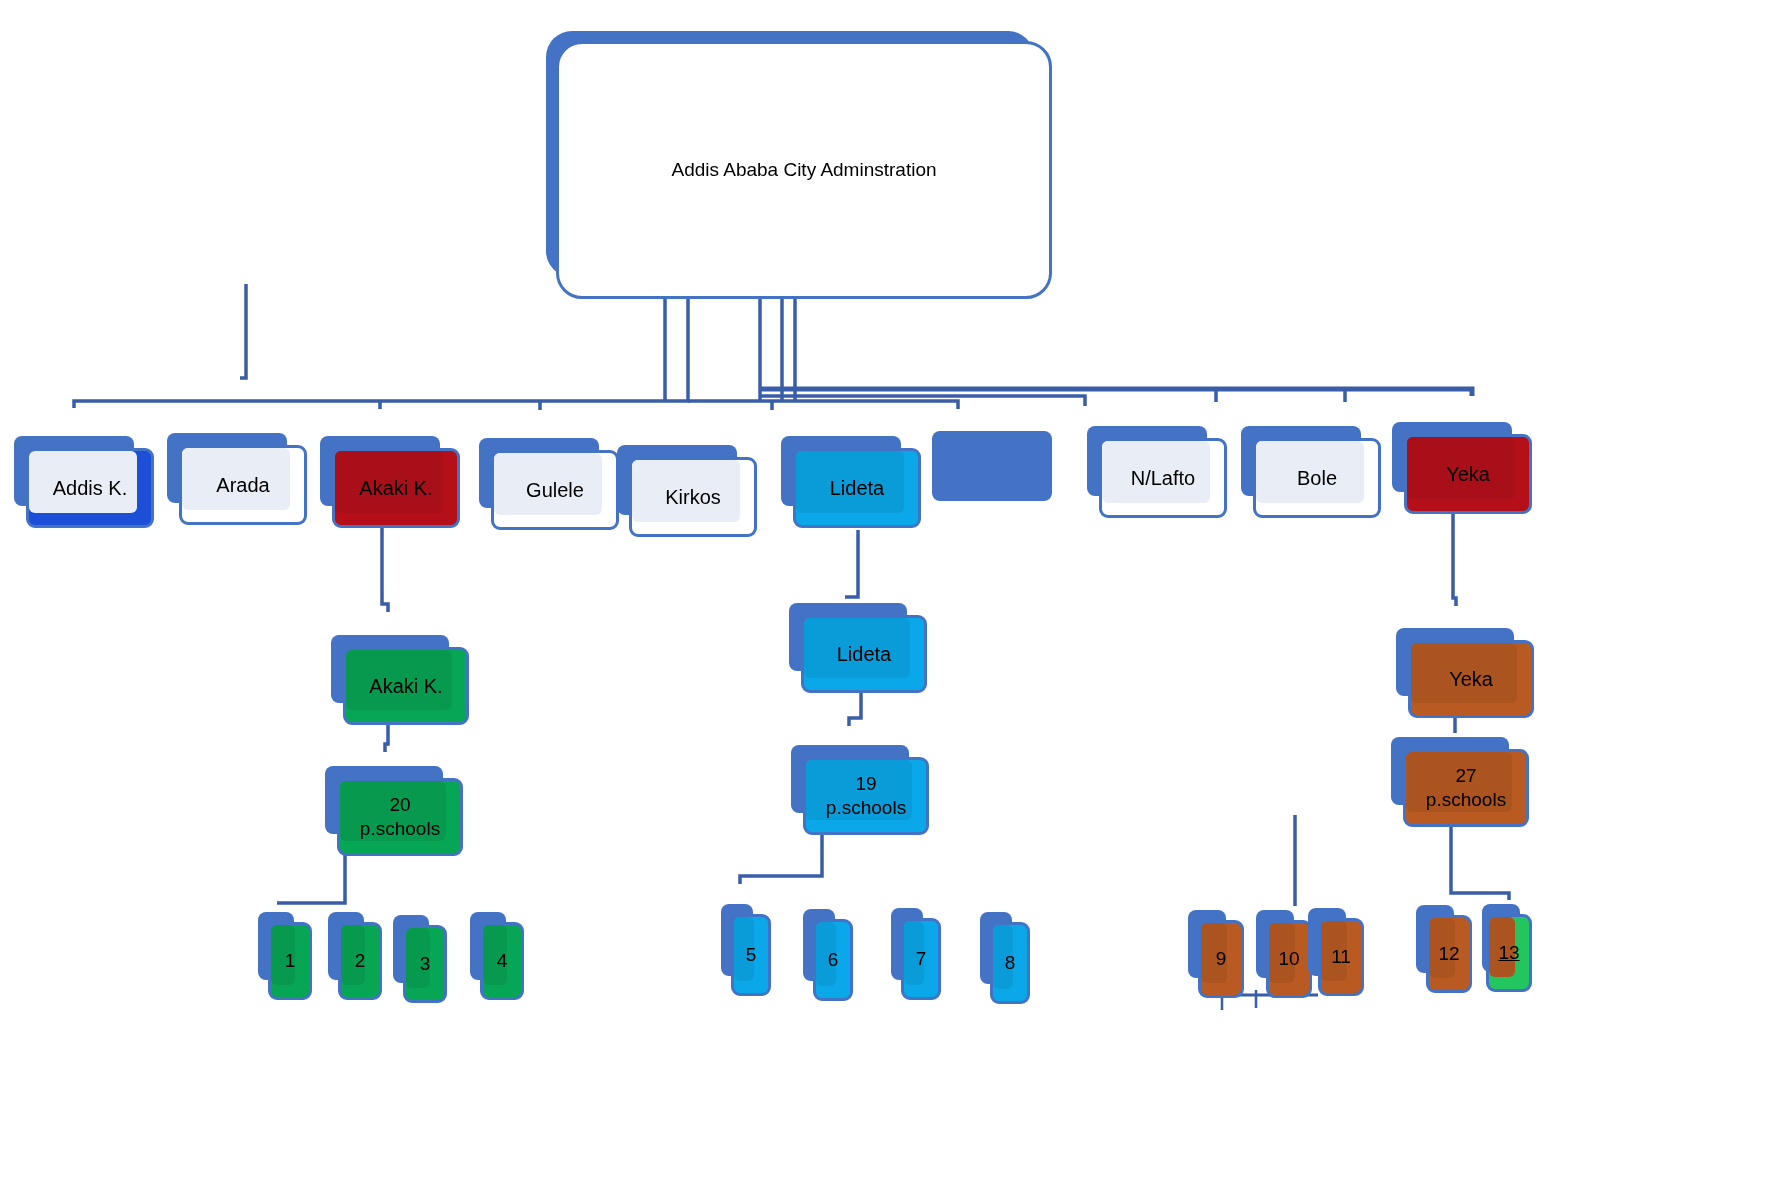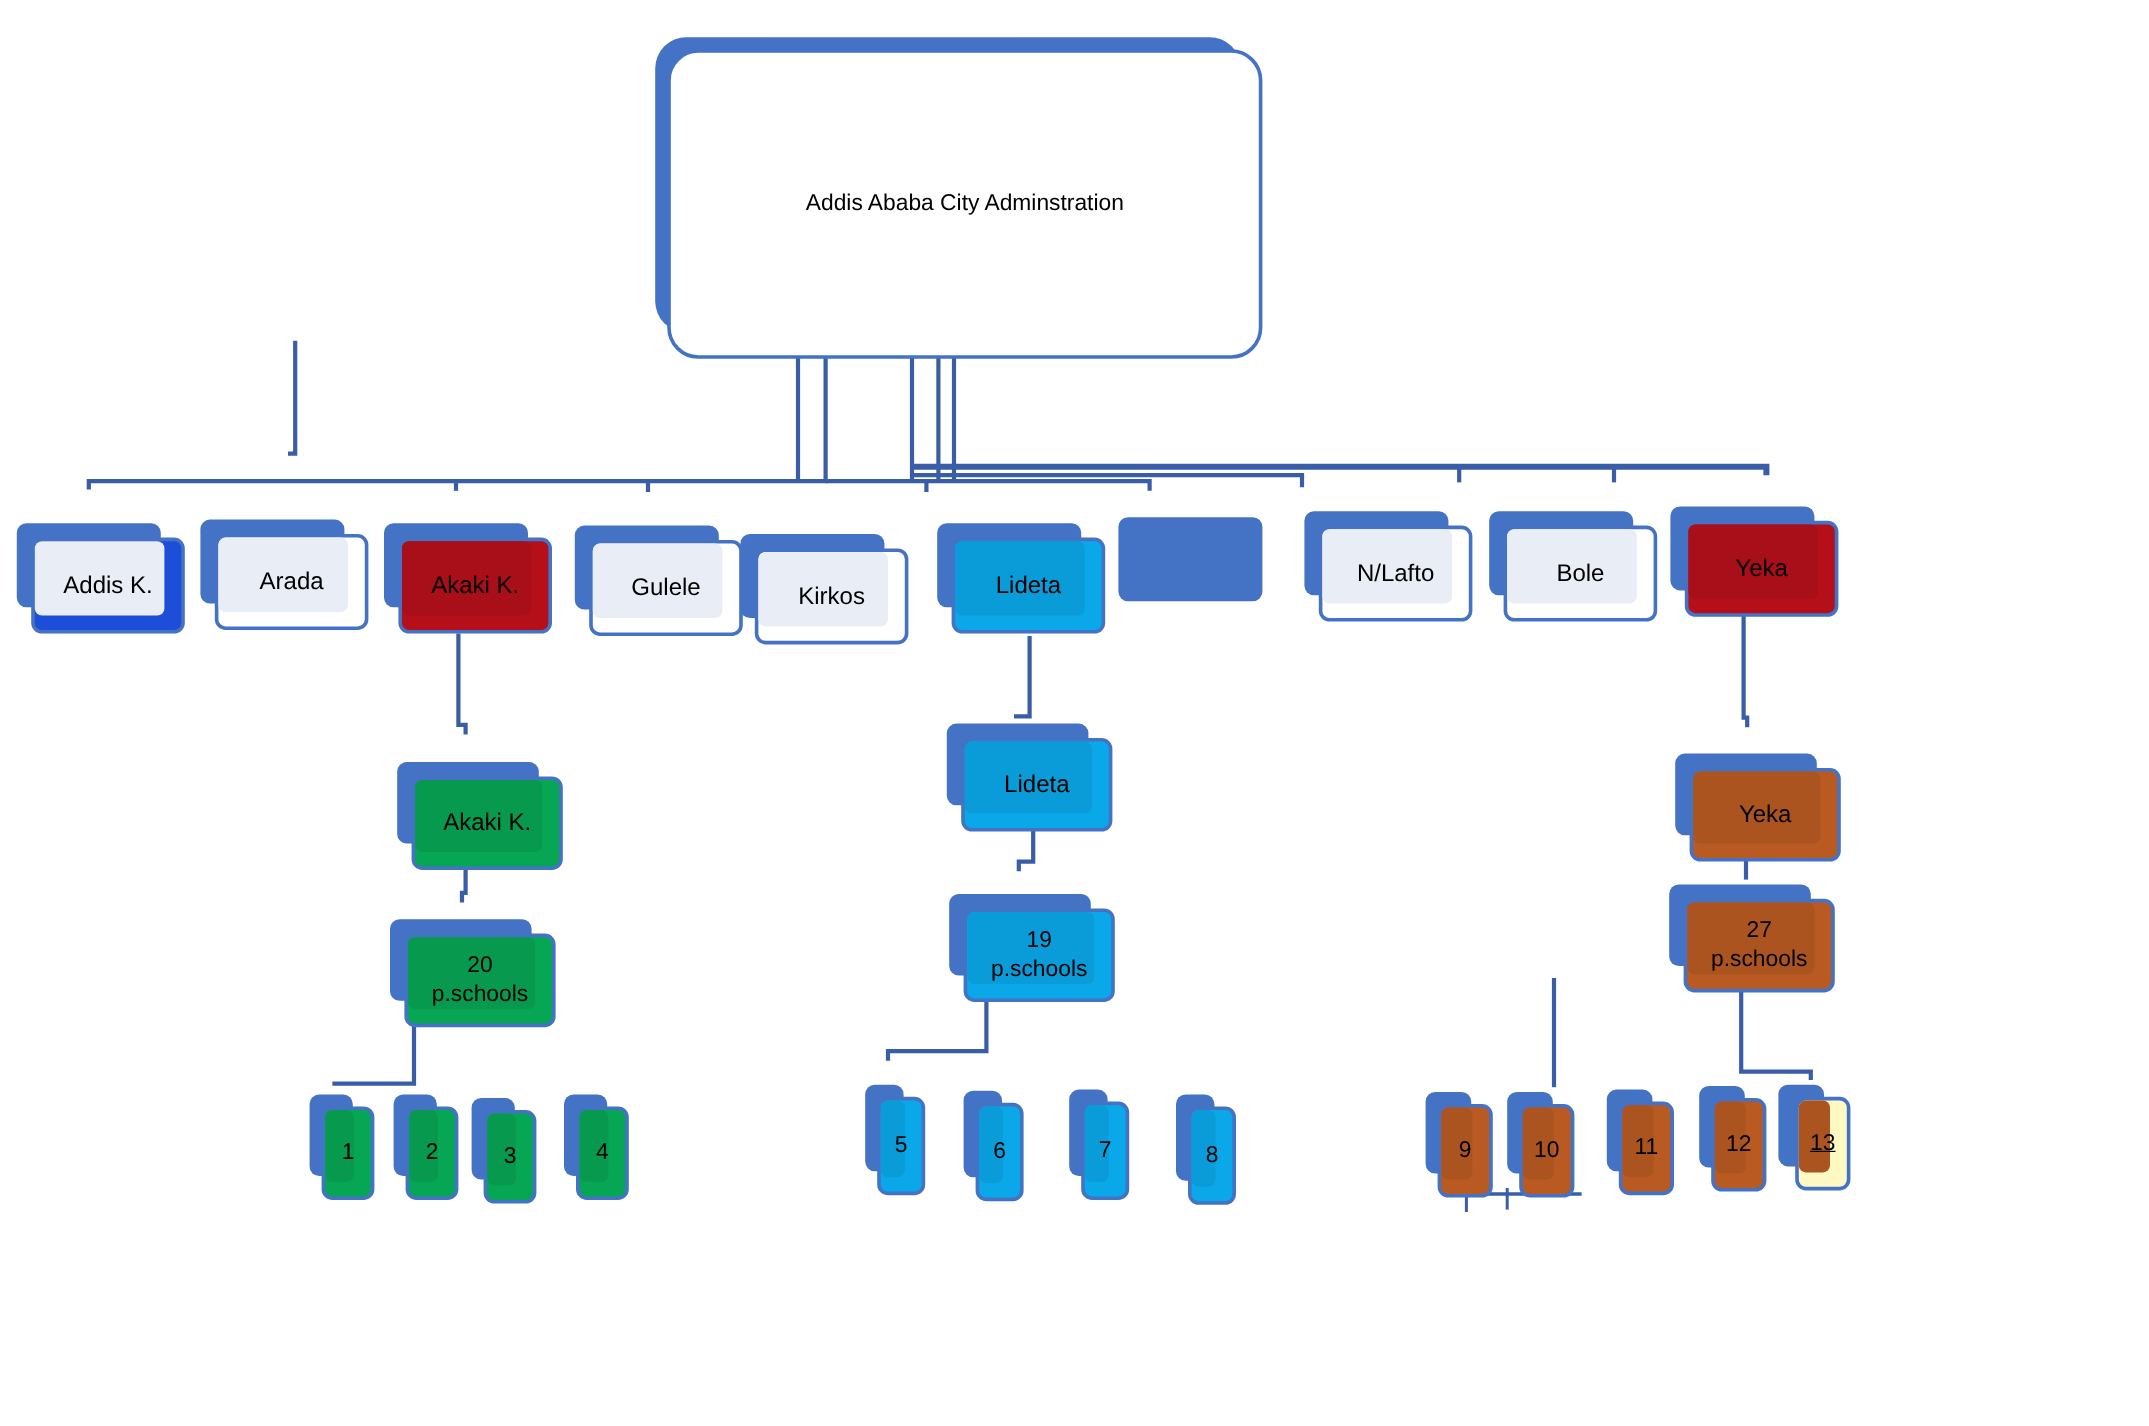--- a/index.html
+++ b/index.html
@@ -232,35 +232,35 @@
           <span class="label" style="font-size: 19px;">9</span>
         </div>
       </div>
       <div class="node" style="left: 1256px; top: 910px; width: 56px; height: 88px;">
         <div class="back" style="width: 38px; height: 68px;"></div>
         <div class="front" style="left: 10px; top: 10px; width: 46px; height: 78px; background: rgb(184, 90, 34);">
           <div class="inner" style="left: 0px; top: 0px; width: 26px; height: 60px; background: rgb(184, 90, 34); filter: brightness(0.93);"></div>
           <span class="label" style="font-size: 19px;">10</span>
         </div>
       </div>
-      <div class="node" style="left: 1339px; top: 908px; width: 62px; height: 88px; padding-left: 43px;">
+      <div class="node" style="left: 1308px; top: 908px; width: 62px; height: 88px; padding-left: 43px;">
         <div class="back" style="width: 38px; height: 68px;"></div>
         <div class="front" style="left: 10px; top: 10px; width: 46px; height: 78px; background: rgb(184, 90, 34);">
           <div class="inner" style="left: 0px; top: 0px; width: 26px; height: 60px; background: rgb(184, 90, 34); filter: brightness(0.93);"></div>
           <span class="label" style="font-size: 19px;">11</span>
         </div>
       </div>
       <div class="node" style="left: 1416px; top: 905px; width: 56px; height: 88px;">
         <div class="back" style="width: 38px; height: 68px;"></div>
         <div class="front" style="left: 10px; top: 10px; width: 46px; height: 78px; background: rgb(184, 90, 34);">
           <div class="inner" style="left: 0px; top: 0px; width: 26px; height: 60px; background: rgb(184, 90, 34); filter: brightness(0.93);"></div>
           <span class="label" style="font-size: 19px;">12</span>
         </div>
       </div>
       <div class="node" style="left: 1482px; top: 904px; width: 56px; height: 88px;">
         <div class="back" style="width: 38px; height: 68px;"></div>
-        <div class="front" style="left: 14px; top: 10px; width: 46px; height: 78px; background: #fef9c3; text-decoration: underline;">
+        <div class="front" style="left: 4px; top: 10px; width: 46px; height: 78px; background: #22c55e; text-decoration: underline;">
           <div class="inner" style="left: 0px; top: 0px; width: 26px; height: 60px; background: rgb(184, 90, 34); filter: brightness(0.93);"></div>
           <span class="label" style="font-size: 19px;">13</span>
         </div>
       </div>
     </div>
 </div>
 
 </body></html>

